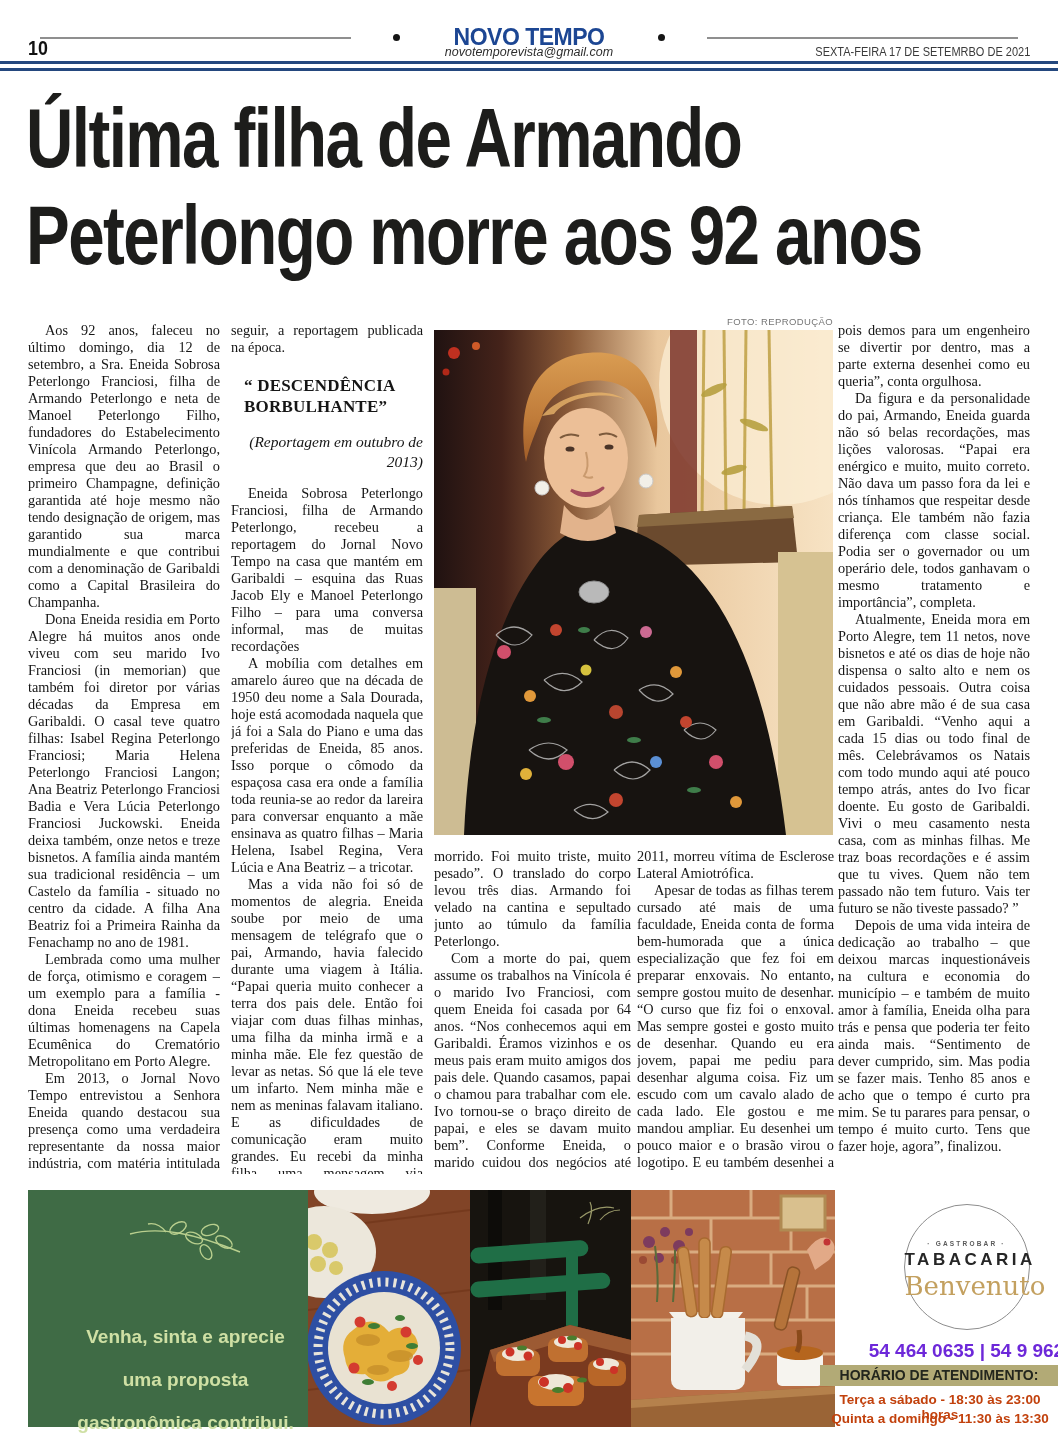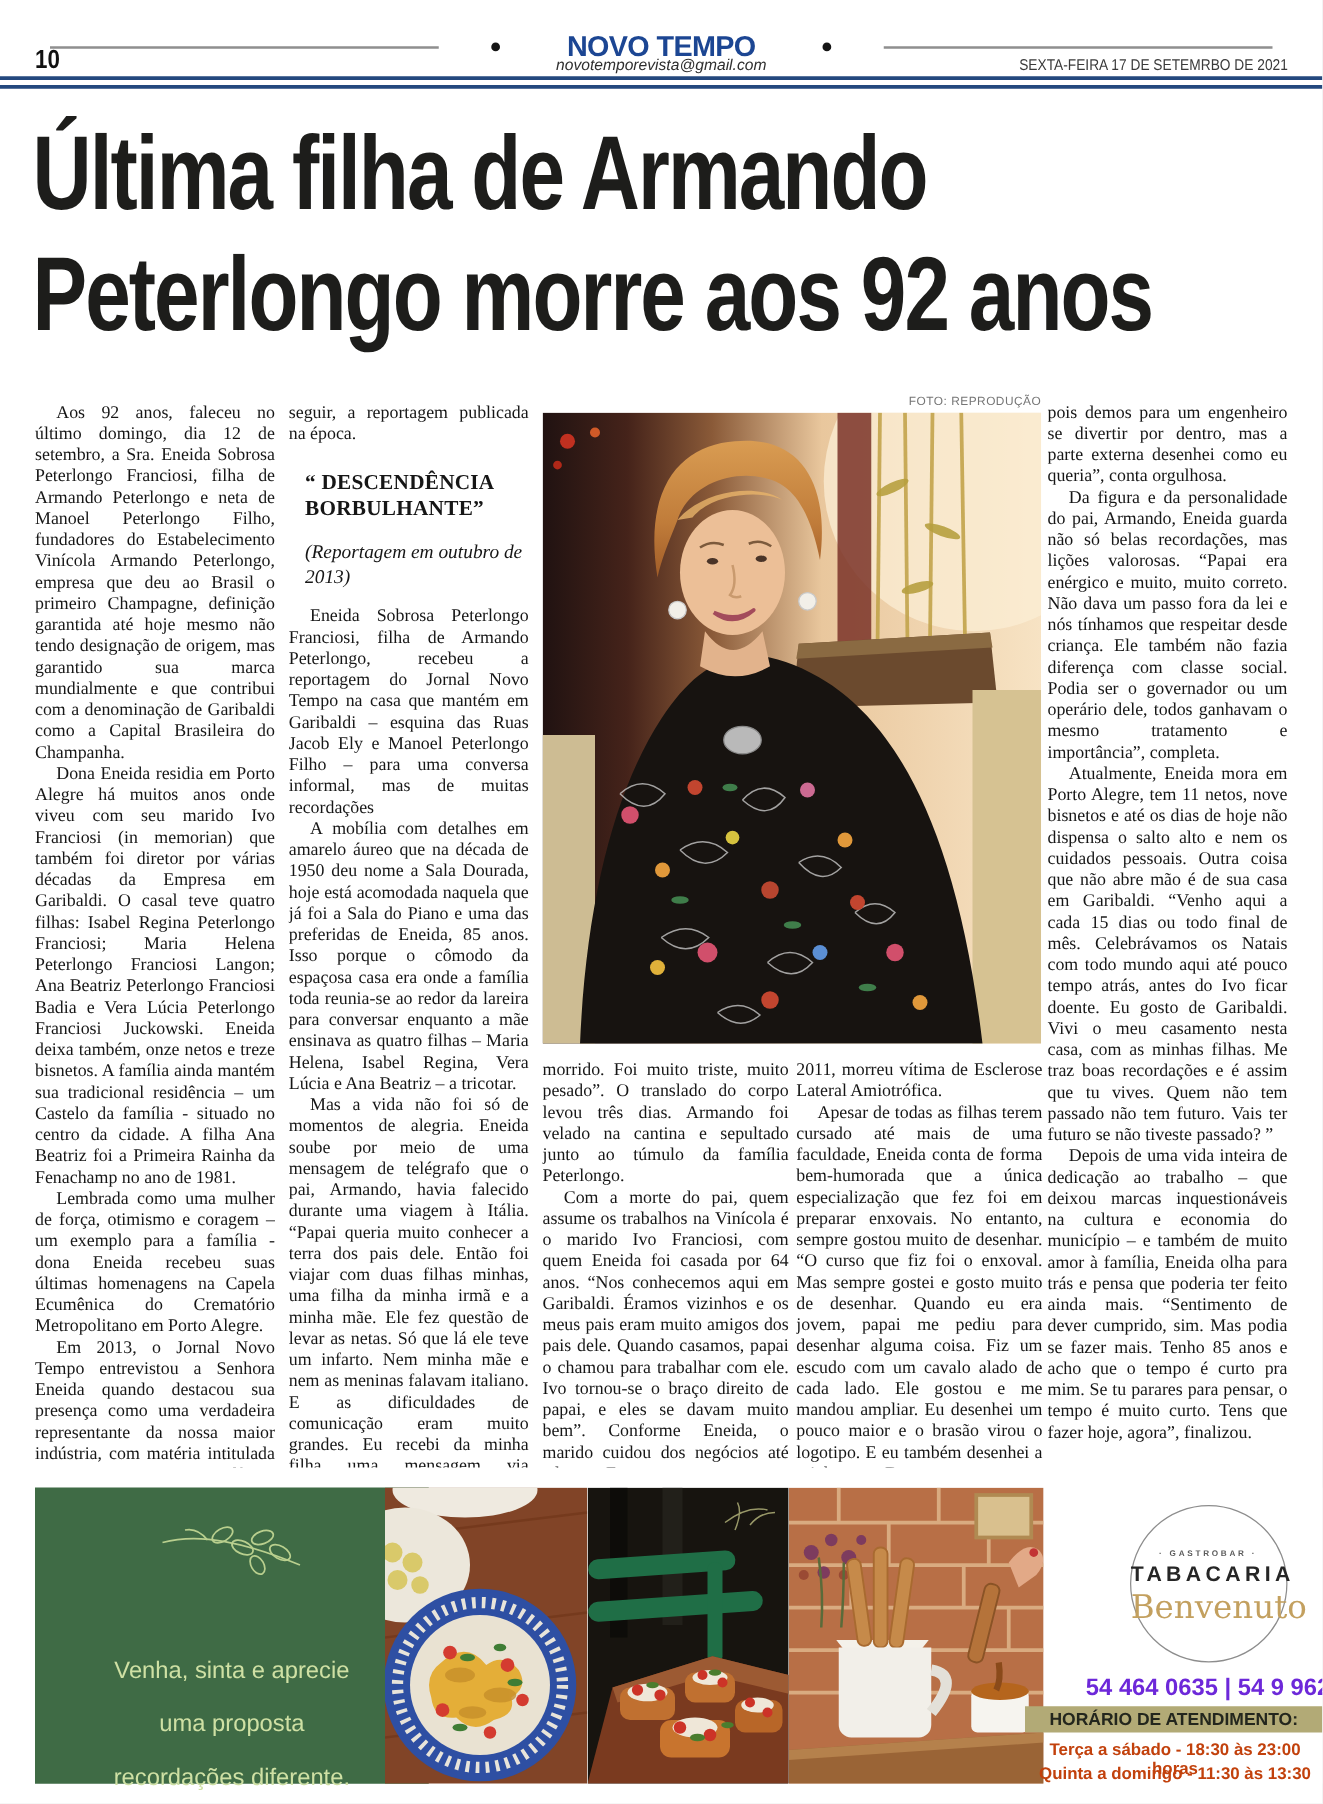--- a/index.html
+++ b/index.html
@@ -36,25 +36,25 @@
        text-align:justify;height:852px;overflow:hidden;}
   .c1{left:28px;} .c2{left:231px;}
   .c3{left:434px;top:848px;width:197px;height:326px;}
   .c4{left:637px;top:848px;width:197px;height:326px;}
   .c5{left:838px;width:192px;}
   .col p{margin:0;text-indent:17px;}
   .col p.noind{text-indent:0;}
   .col p.subhead{font-weight:bold;font-size:17px;line-height:21px;text-indent:0;padding-left:13px;
                  text-align:left;margin:19px 0 0 0;letter-spacing:.2px;}
   .col p.note{font-style:italic;font-size:15.5px;line-height:20px;text-indent:0;padding-left:13px;
-              text-align:left;margin:15px 0 13px 0;}
+              text-align:right;margin:15px 0 13px 0;}
 
   
   .ad{position:absolute;top:1190px;left:0;width:1058px;height:237px;}
-  .ad-green{position:absolute;left:28px;top:0;width:315px;height:237px;background:#3f6b45;}
+  .ad-green{position:absolute;left:28px;top:0;width:315px;height:237px;background:#3f6b45;font-weight:bold;}
   .branch{position:absolute;top:22px;left:50%;transform:translateX(-50%);}
   .ad-slogan{position:absolute;top:116px;left:0;width:100%;text-align:center;color:#cfe0a4;
              font-family:"Liberation Sans",sans-serif;font-size:19px;line-height:24px;}
   .ad-photo{position:absolute;top:0;height:237px;overflow:hidden;}
   .ap1{left:308px;width:162px;} .ap2{left:470px;width:161px;} .ap3{left:631px;width:204px;}
   .ad-right{position:absolute;left:835px;top:0;width:223px;height:237px;background:#fff;padding-left:40px;}
   .logo-circle{position:absolute;left:50%;transform:translateX(-50%);top:14px;width:124px;height:124px;
                border:1.5px solid #8d8d8d;border-radius:50%;background:#fff;text-align:center;}
   .logo-tag{margin-top:35px;font-family:"Liberation Sans",sans-serif;font-weight:bold;
             font-size:6.5px;letter-spacing:2.2px;color:#5a5a5a;}
@@ -219,21 +219,21 @@
           <ellipse cx="68" cy="26" rx="9" ry="5" transform="rotate(25 68 26)"></ellipse>
           <ellipse cx="84" cy="18" rx="9" ry="5" transform="rotate(-20 84 18)"></ellipse>
           <ellipse cx="98" cy="30" rx="9" ry="5" transform="rotate(30 98 30)"></ellipse>
           <ellipse cx="80" cy="40" rx="8" ry="5" transform="rotate(60 80 40)"></ellipse>
           <path d="M40,20 q-8,-10 -18,-8"></path>
         </g>
       </svg>
       <div class="ad-slogan">
           <p>Venha, sinta e aprecie</p>
           <p>uma proposta</p>
-          <p>recordações diferente.</p>
+          <p>gastronômica contribui.</p>
         </div>
     </div>
 
     <div class="ad-photo ap1">
       <svg width="162" height="237" viewBox="0 0 162 237">
         <rect width="162" height="237" fill="#8a4a2c"></rect>
         <rect x="0" y="0" width="162" height="237" fill="#70381f" opacity=".35"></rect>
         <g stroke="#6b3014" stroke-width="2" opacity=".5">
           <path d="M0,40 L162,20"></path>
             <path d="M0,120 L162,100"></path>

